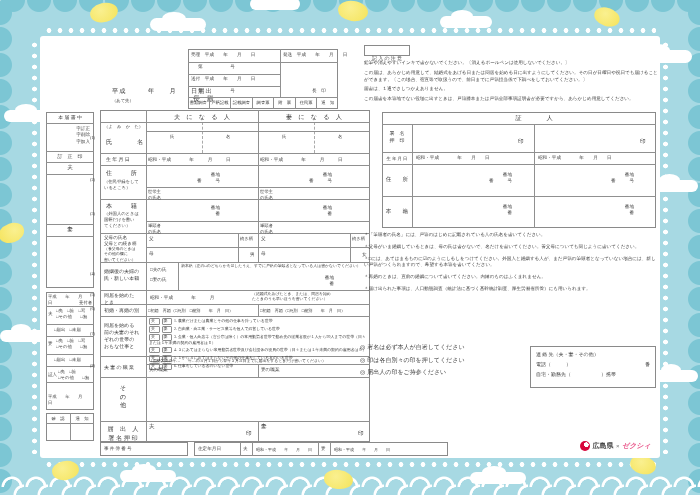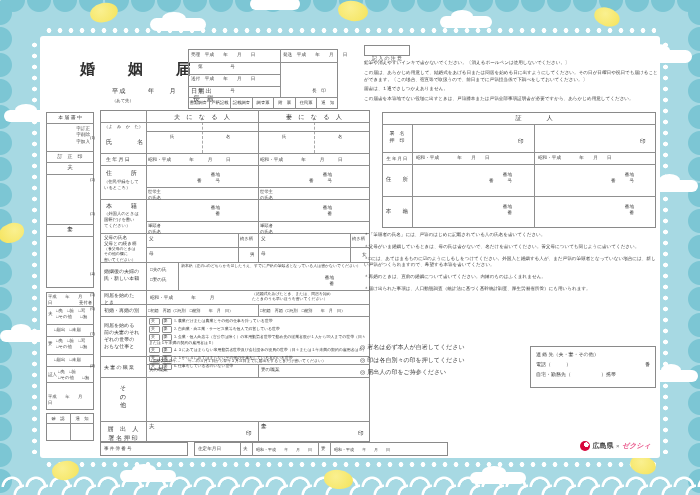--- a/index.html
+++ b/index.html
@@ -87,21 +87,20 @@
   <span class="cloud" style="left:4px;top:110px;width:52px;height:12px"></span>
   <span class="cloud" style="left:0px;top:330px;width:48px;height:12px"></span>
   <span class="cloud" style="left:648px;top:180px;width:50px;height:12px"></span>
   <span class="cloud" style="left:650px;top:370px;width:48px;height:12px"></span>
   <span class="cloud" style="left:120px;top:470px;width:56px;height:12px"></span>
   <span class="cloud" style="left:470px;top:472px;width:56px;height:12px"></span>
   <span class="cloud" style="left:250px;top:-2px;width:50px;height:12px"></span>
 
   <div class="page"></div>
 
-  <div class="abs title" style="left:80px;top:60px">婚　姻　届</div>
   <div class="abs t6" style="left:112px;top:87px;letter-spacing:1px">平成　　　年　　月　　日届出</div>
   <div class="abs t4" style="left:112px;top:98px">（あて先）</div>
   <div class="abs t7" style="left:193px;top:95px">長　殿</div>
 
   <div class="bx" style="left:188px;top:49px;width:150px;height:60px"></div>
   <div class="vl" style="left:280px;top:49px;height:48px"></div>
   <div class="hl" style="left:188px;top:62px;width:150px"></div>
   <div class="hl" style="left:188px;top:74px;width:92px"></div>
   <div class="hl" style="left:188px;top:86px;width:92px"></div>
   <div class="hl" style="left:188px;top:97px;width:150px"></div>

